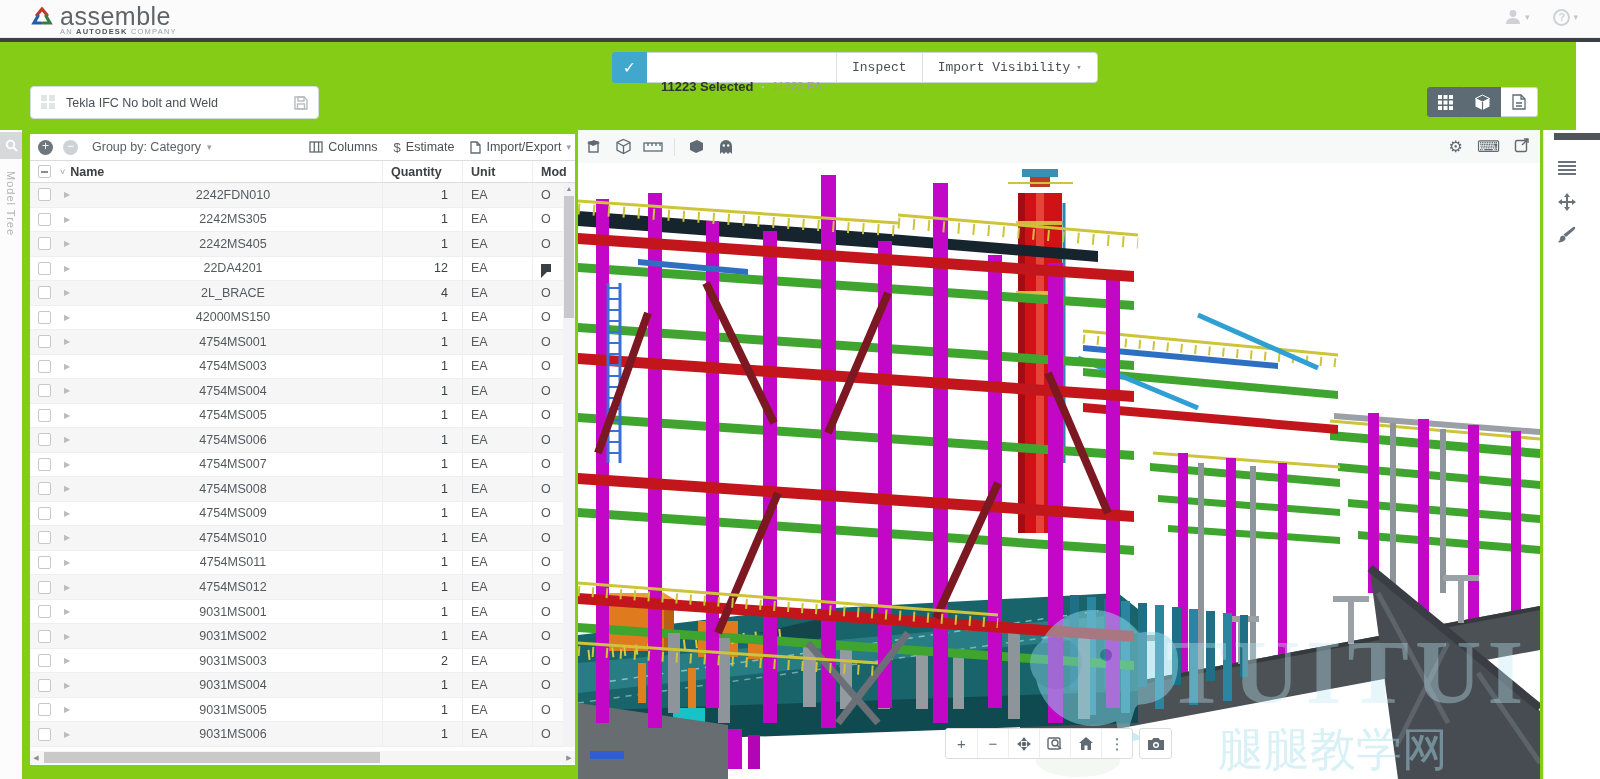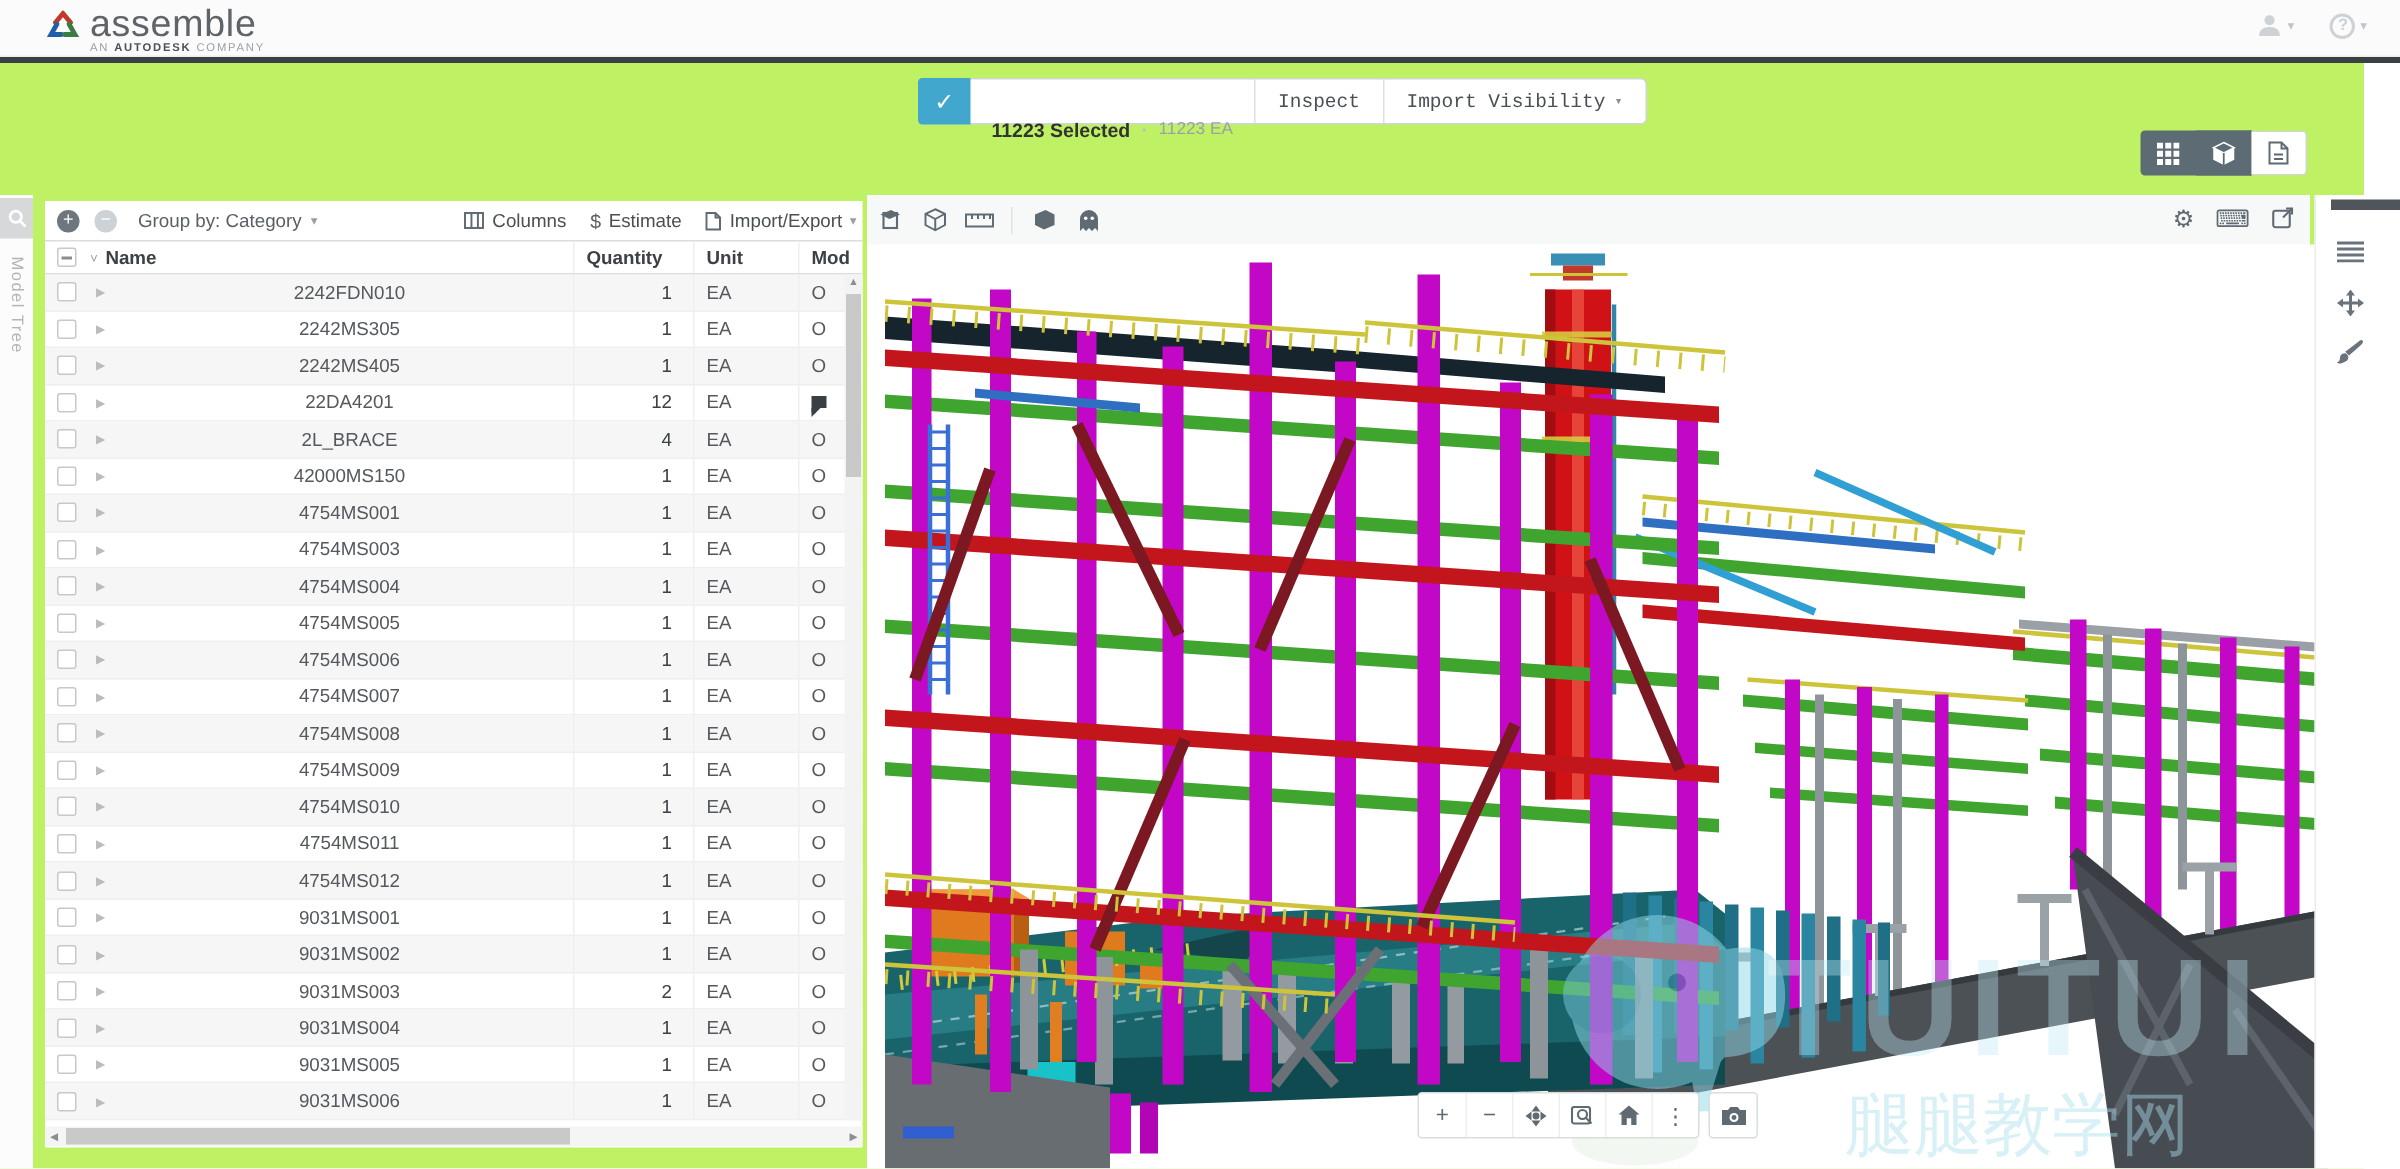--- a/index.html
+++ b/index.html
@@ -1,18 +1,18 @@
 <!DOCTYPE html>
 <html><head>
 <meta charset="utf-8">
 <style>
   * { margin:0; padding:0; box-sizing:border-box; }
   html,body { width:1600px; height:779px; overflow:hidden; background:#fff;
     font-family:"Liberation Sans", sans-serif; }
-  .app { position:relative; width:1576px; height:779px; background:#bef264; }
+  .app { position:relative; width:1576px; height:779px; background:#84cc16; }
 
   
   .header { position:absolute; left:0; top:0; width:1600px; height:38px;
     background:#fbfbfb; border-bottom:1px solid #ededed; }
   .logo { position:absolute; left:30px; top:4px; display:flex; align-items:flex-start; }
   .logo-mark { margin-top:3px; }
   .logo-text-wrap { margin-left:6px; }
   .logo-name { font-size:25px; color:#5f6468; letter-spacing:.5px; line-height:24px; }
   .logo-sub { font-size:7.5px; letter-spacing:1.2px; color:#9aa0a5; margin-top:-1px; }
   .logo-sub b { color:#4b5157; }
@@ -106,21 +106,21 @@
   .h-thumb { position:absolute; left:14px; top:1px; width:336px; height:11px; background:#c9c9c9; cursor:grab; }
 
   
   .viewer { position:absolute; left:578px; top:130px; width:962px; height:649px; background:#fff; }
   .viewer-toolbar { position:absolute; left:0; top:0; right:0; height:33px; background:#f7f8f8;
     display:flex; align-items:center; color:#5f6a72; }
   .vtb-ico { width:30px; display:flex; justify-content:center; cursor:pointer; }
   .vtb-sep { width:1px; height:18px; background:#dfe2e4; margin:0 6px; }
   .viewer-toolbar .right { margin-left:auto; display:flex; align-items:center; padding-right:10px; gap:14px; }
   .glyph-ico { font-size:16px; color:#5f6a72; cursor:pointer; line-height:1; }
-  .scene-wrap { position:absolute; left:12px; top:33px; width:962px; height:616px; background:#fff; cursor:grab; }
+  .scene-wrap { position:absolute; left:0; top:33px; width:962px; height:616px; background:#fff; cursor:grab;font-family:Liberation Serif, serif; }
   .scene { width:100%; height:100%; display:block; }
 
   .bottom-nav { position:absolute; left:367px; top:598px; display:flex; gap:6px; }
   .bn-group { display:flex; background:#fff; border:1px solid #d9dde0; border-radius:3px; height:31px; }
   .bn-btn { width:31px; display:flex; align-items:center; justify-content:center; color:#5f6a72;
     cursor:pointer; font-size:15px; }
   .bn-btn + .bn-btn { border-left:1px solid #eceef0; }
 
   
   .right-bar { position:absolute; left:1543px; top:130px; width:57px; height:649px; background:#fff;
@@ -172,20 +172,36 @@
     </div>
     <div class="sel-btn">
         <span>Inspect</span>
       </div>
     <div class="sel-btn">
       <span>Import Visibility</span>
       <span class="caret">▾</span>
     </div>
   </div>
 
+  <div class="view-selector">
+    <span class="vs-grid">
+        <span></span>
+        <span></span>
+        <span></span>
+        <span></span>
+      </span>
+    <span class="vs-label">Tekla IFC No bolt and Weld</span>
+    <span class="vs-save">
+      <svg width="16" height="16" viewBox="0 0 16 16" fill="none" stroke="#b7bcc0" stroke-width="1.4">
+        <path d="M2 2 h9 l3 3 v9 h-12 z"></path>
+          <rect x="5" y="2" width="6" height="4"></rect>
+          <rect x="4.5" y="9" width="7" height="5"></rect>
+      </svg>
+    </span>
+  </div>
 
   <div class="view-toggles">
     <div class="vt-btn active">
       <svg width="15" height="15" viewBox="0 0 15 15" fill="#fff">
         <rect x="0" y="0" width="4" height="4"></rect>
           <rect x="5.5" y="0" width="4" height="4"></rect>
           <rect x="11" y="0" width="4" height="4"></rect>
         <rect x="0" y="5.5" width="4" height="4"></rect>
           <rect x="5.5" y="5.5" width="4" height="4"></rect>
           <rect x="11" y="5.5" width="4" height="4"></rect>

